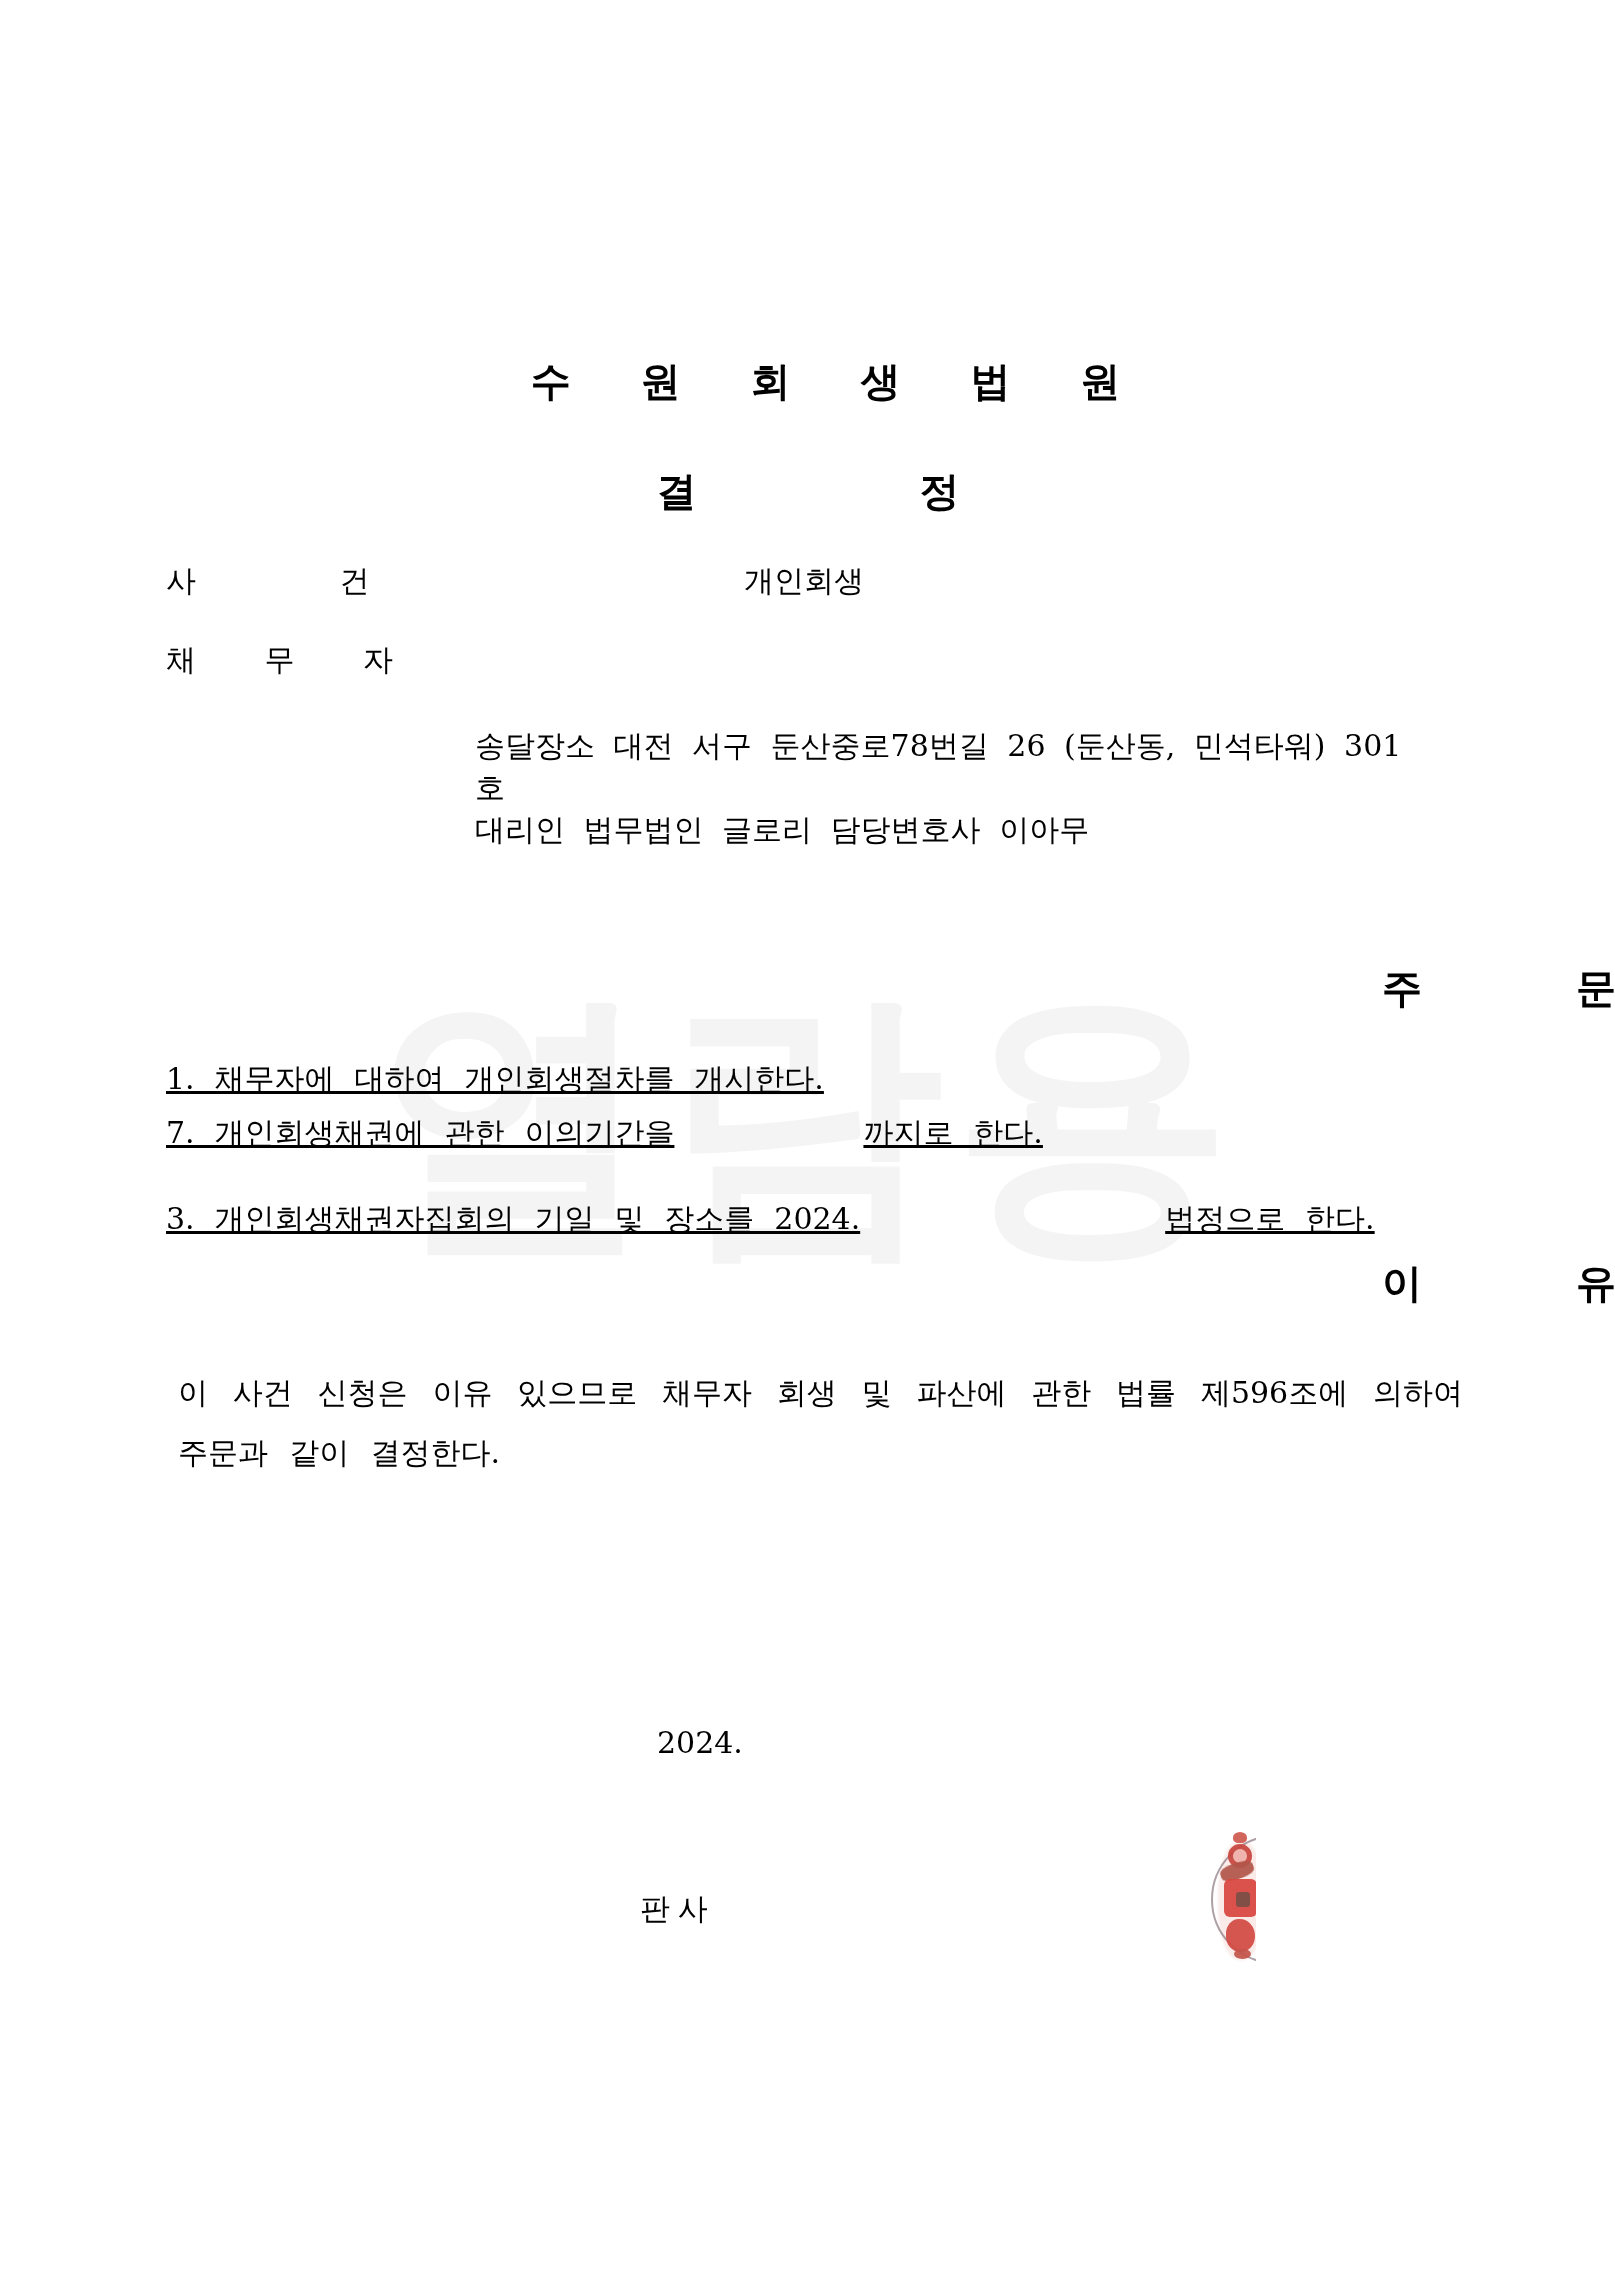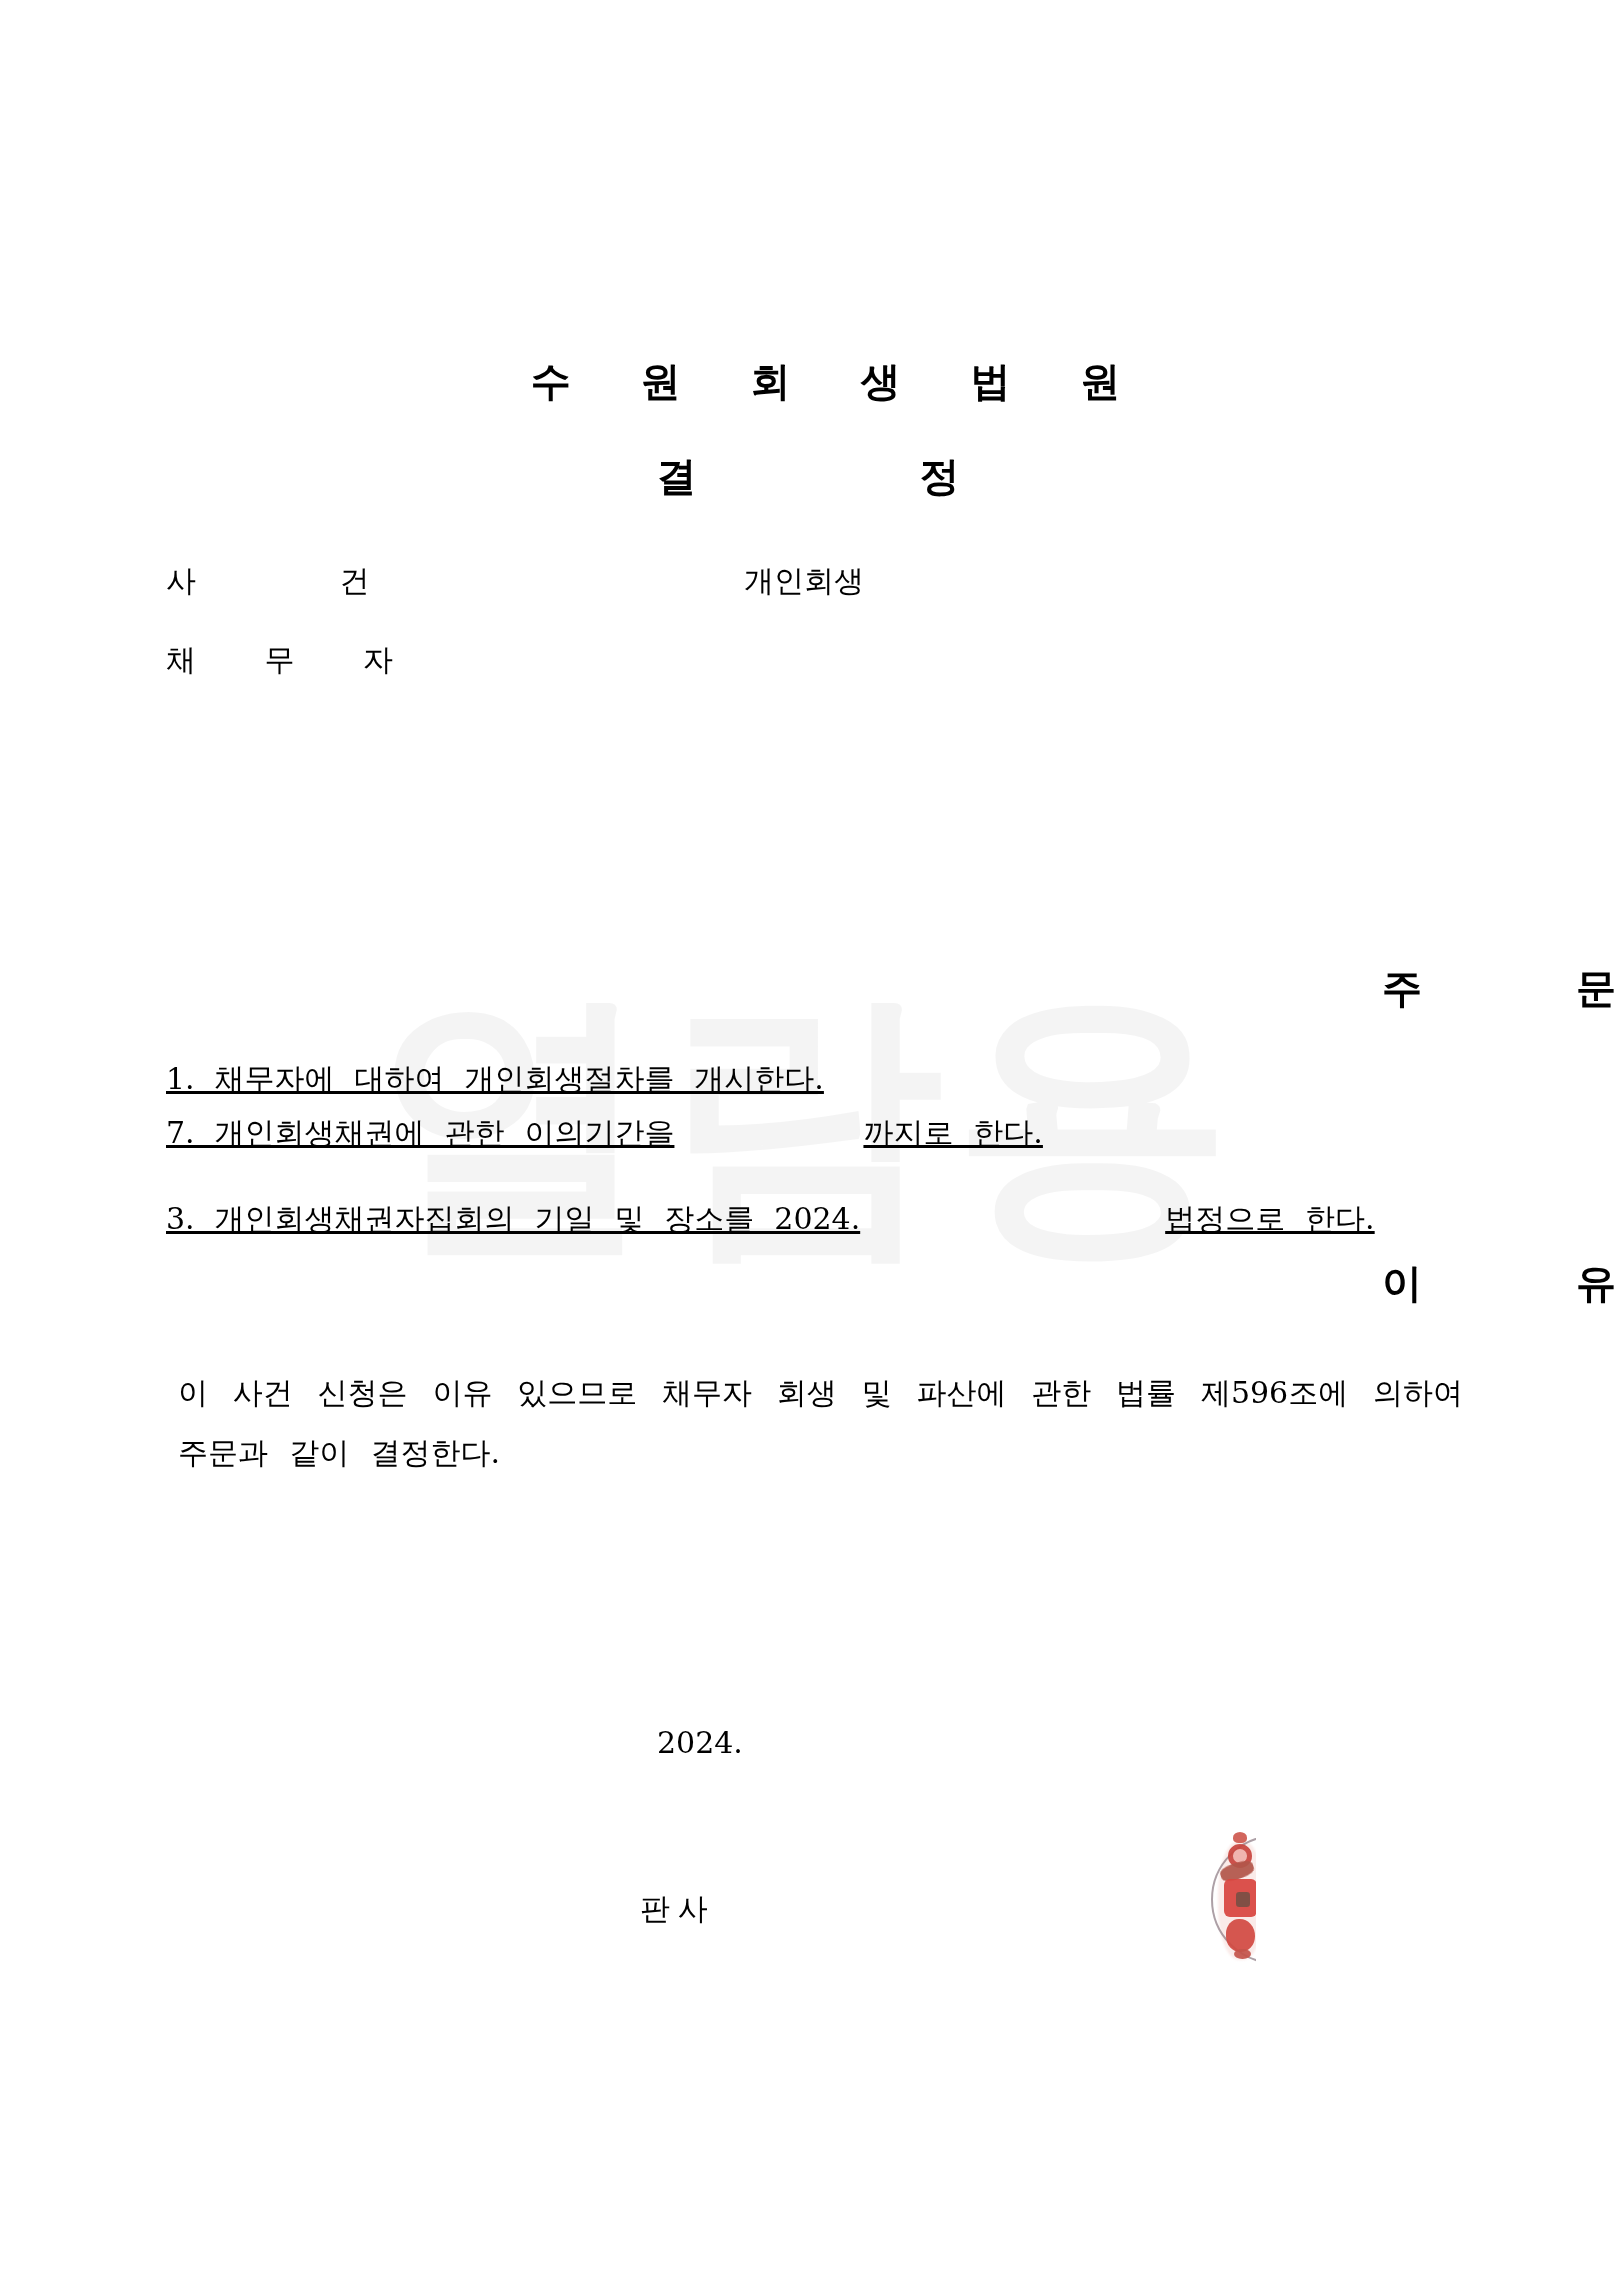--- a/index.html
+++ b/index.html
@@ -46,21 +46,21 @@
     line-height: 1.05;
     word-spacing: 56px;
     white-space: nowrap;
     padding-left: 35px;
   }
   .doc-type {
     position: absolute;
     left: 0;
     right: 0;
     top: 455px;
-    margin: 0;
+    margin: 15px;
     text-align: center;
     font-size: 40px;
     font-weight: bold;
     line-height: 1.05;
     word-spacing: 209px;
     white-space: nowrap;
   }
   .section-heading {
     position: absolute;
     left: 0;
@@ -213,20 +213,25 @@
 
   <div class="case-row body-text">
     <span class="case-label">사 건</span>
     <span class="case-value">개인회생</span>
   </div>
 
   <div class="debtor-row body-text">
     <span class="debtor-label">채 무 자</span>
   </div>
 
+  <div class="address-block">
+    <div>송달장소  대전 서구 둔산중로78번길 26 (둔산동, 민석타워) 301</div>
+    <div>호</div>
+    <div>대리인 법무법인 글로리 담당변호사 이아무</div>
+  </div>
 
   <h2 class="section-heading order-heading">주 문</h2>
 
   <div class="order-item order-item-1 body-text">
     <span>1. 채무자에 대하여 개인회생절차를 개시한다.</span>
   </div>
 
   <div class="order-item order-item-2 body-text">
     <span>7. 개인회생채권에 관한 이의기간을</span><span class="blank-gap gap-2"></span><span>까지로 한다.</span>
   </div>

